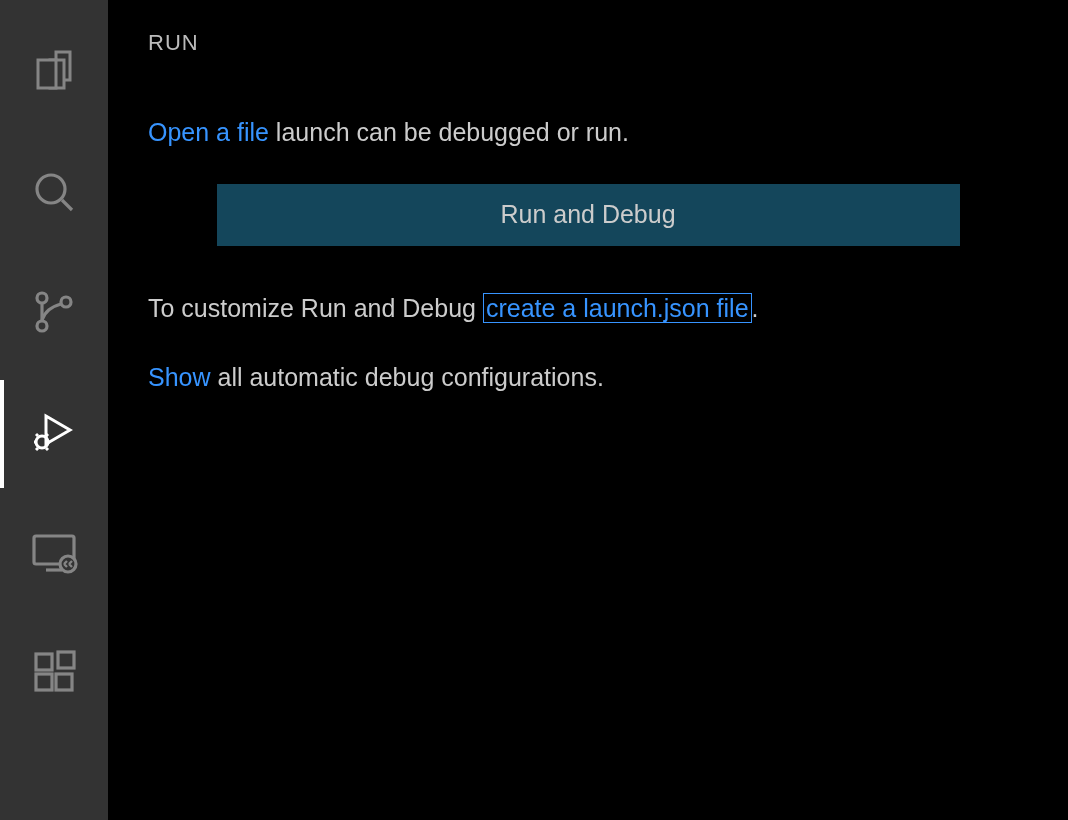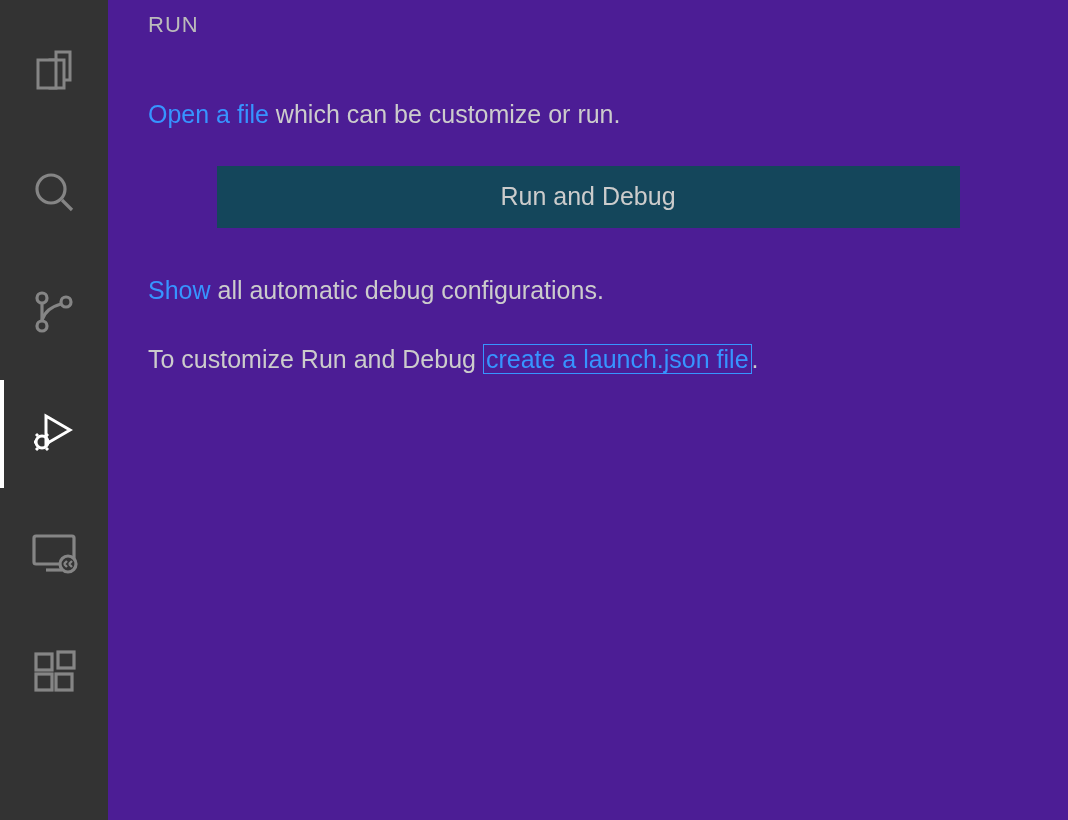--- a/index.html
+++ b/index.html
@@ -50,22 +50,22 @@
     .activity-item .icon-inactive {
       stroke: #858585;
       fill: none;
     }
     .activity-item.active .icon-active {
       stroke: #ffffff;
       fill: none;
     }
     .panel {
       flex: 1;
-      background: #4c1d95;
-      padding: 12px 40px;
+      background: #000000;
+      padding: 30px 40px;
     }
     .panel-title {
       color: #bbbbbb;
       font-size: 22px;
       font-weight: 400;
       letter-spacing: 1px;
       margin-bottom: 58px;
     }
     .panel-body p {
       color: #cccccc;
@@ -160,23 +160,23 @@
         <rect x="14" y="2" width="8" height="8"></rect>
       </svg>
     </span>
   </div>
 </div>
 
 <div class="panel">
   <div class="panel-title">RUN</div>
   <div class="panel-body">
     <p>
-      <span class="link">Open a file</span><span> which can be customize or run.</span>
+      <span class="link">Open a file</span><span> launch can be debugged or run.</span>
     </p>
     <button class="run-debug-button">Run and Debug</button>
     <p>
-      <span class="link">Show</span><span> all automatic debug configurations.</span>
+      <span>To customize Run and Debug </span><span class="link boxed">create a launch.json file</span><span>.</span>
     </p>
     <p>
-      <span>To customize Run and Debug </span><span class="link boxed">create a launch.json file</span><span>.</span>
+      <span class="link">Show</span><span> all automatic debug configurations.</span>
     </p>
   </div>
 </div>
 
 </body></html>

